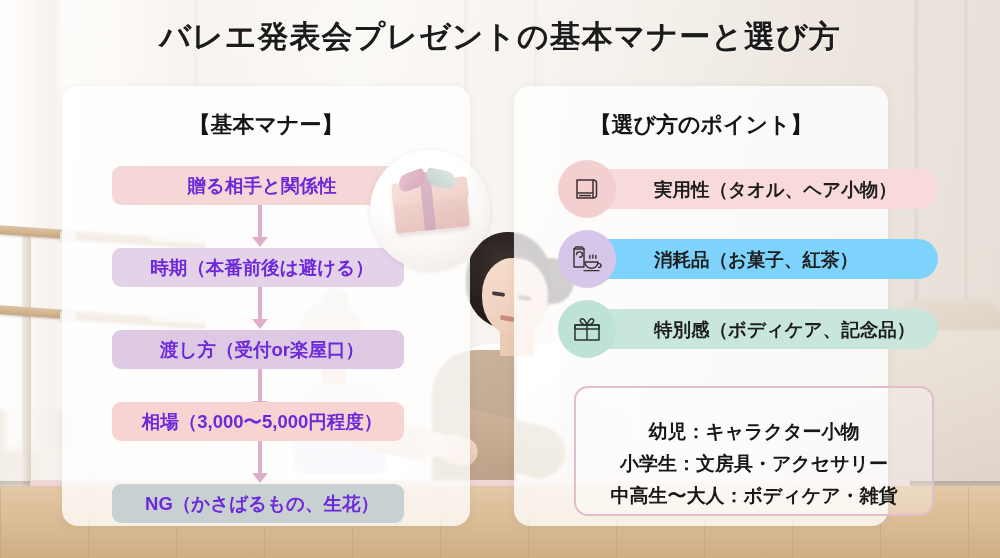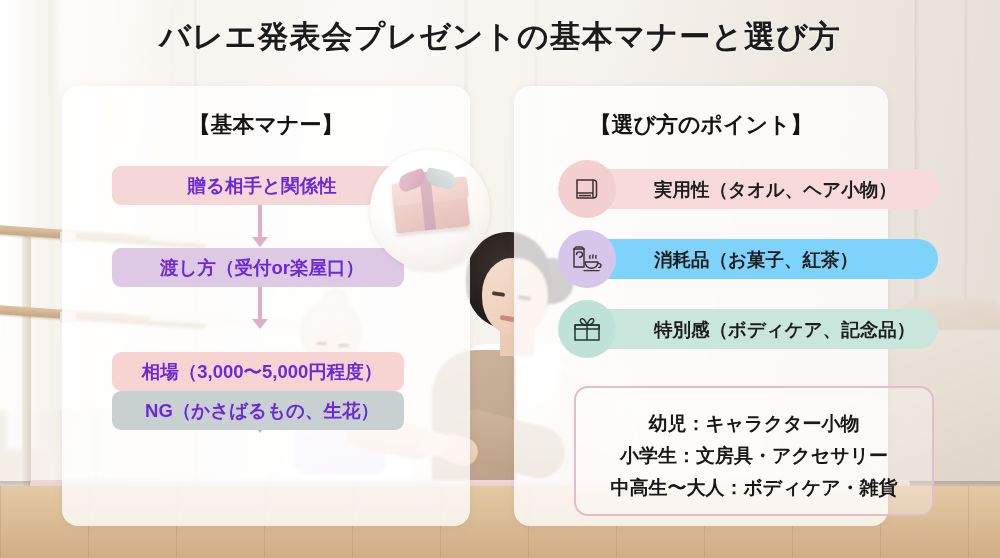--- a/index.html
+++ b/index.html
@@ -286,21 +286,21 @@
     border-radius:14px;
     background:rgba(255,255,255,.30);
   }
   .age-badge{
     position:absolute; left:116px; top:-19px; width:182px; height:38px;
     background:#e7bccd; border-radius:19px;
     display:flex; align-items:center; justify-content:center;
     font-size:18px; font-weight:700; color:#1d1d1d;
   }
   .age-lines{
-    position:absolute; left:0; top:20px; width:100%;
+    position:absolute; left:0; top:28px; width:100%;
     padding:0 14px;
     display:flex; flex-direction:column; gap:1px;
   }
   .age-line{
     font-size:19px; font-weight:700; color:#171717;
     line-height:31px; white-space:nowrap; text-align:center;
   }
 </style>
 </head>
 <body>
@@ -361,27 +361,31 @@
   <div class="panel" id="panel-left">
     <div class="panel-heading">【基本マナー】</div>
 
     <div class="flow">
 
       <div class="flow-row" style="margin-bottom:43px;">
         <div class="flow-box pink">贈る相手と関係性</div>
         <div class="flow-arrow" style="top:39px;height:33px;"></div>
       </div>
 
-
-      <div class="flow-row" style="margin-bottom:65px;">
+      <div class="flow-row" style="margin-bottom:43px;">
+        <div class="flow-box lav">時期（本番前後は避ける）</div>
+        <div class="flow-arrow" style="top:39px;height:33px;"></div>
+      </div>
+
+      <div class="flow-row" style="margin-bottom:33px;">
         <div class="flow-box lav2">渡し方（受付or楽屋口）</div>
         <div class="flow-arrow" style="top:39px;height:33px;"></div>
       </div>
 
-      <div class="flow-row" style="">
+      <div class="flow-row" style="margin-bottom:43px;">
         <div class="flow-box pink2">相場（3,000〜5,000円程度）</div>
         <div class="flow-arrow" style="top:39px;height:33px;"></div>
       </div>
 
       <div class="flow-row">
         <div class="flow-box gray">NG（かさばるもの、生花）</div>
       </div>
 
     </div>
   </div>

